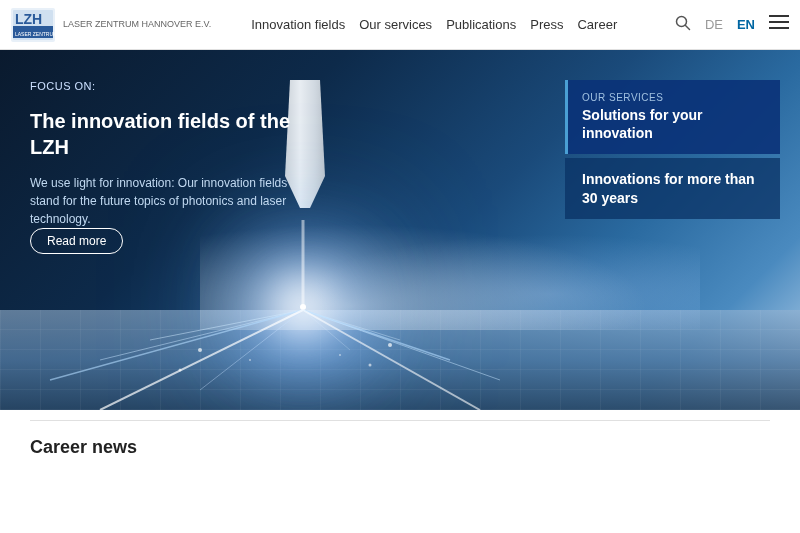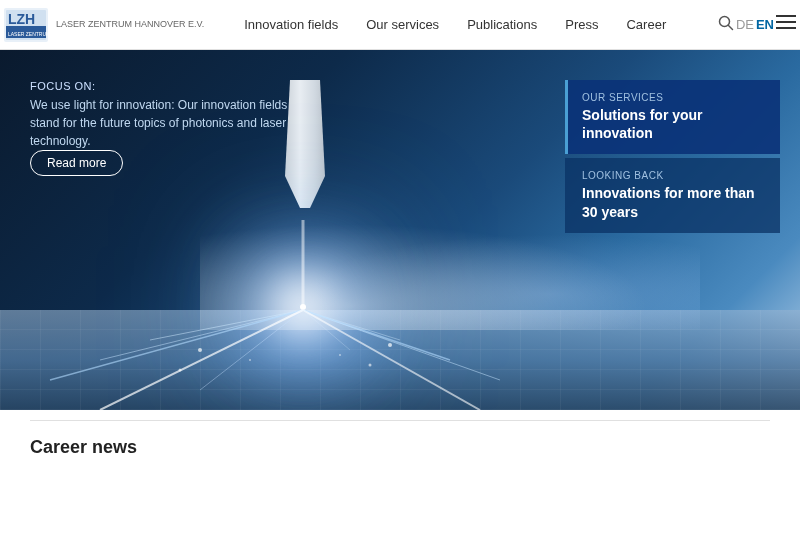--- a/index.html
+++ b/index.html
@@ -2,21 +2,21 @@
 <html><head>
   <meta charset="utf-8">
   <style>
     * { margin: 0; padding: 0; box-sizing: border-box; }
     body { font-family: Arial, sans-serif; background: #fff; width: 800px; height: 533px; overflow: hidden; }
 
     
     .header {
       display: flex;
       align-items: center;
-      padding: 8px 4px;
+      padding: 8px 11px;
       background: #fff;
       border-bottom: 1px solid #e0e0e0;
       height: 50px;
     }
     .logo-area {
       display: flex;
       align-items: center;
       gap: 8px;
       margin-right: 40px;
     }
@@ -25,34 +25,34 @@
       height: 34px;
     }
     .logo-text {
       font-size: 9px;
       color: #666;
       line-height: 1.3;
       text-transform: uppercase;
     }
     .nav {
       display: flex;
-      gap: 28px;
+      gap: 14px;
       flex: 1;
       align-items: center;
     }
     .nav a {
       text-decoration: none;
       color: #333;
       font-size: 13px;
       font-weight: 400;
     }
     .header-right {
       display: flex;
       align-items: center;
-      gap: 2px;
+      gap: 14px;
     }
     .lang-de { color: #999; font-size: 13px; }
     .lang-en { color: #0066a2; font-size: 13px; font-weight: bold; }
     .search-icon-wrapper {
       color: #555;
       font-size: 16px;
       cursor: pointer;
     }
     .menu-icon-wrapper {
       color: #555;
@@ -139,21 +139,21 @@
       top: 30px;
       left: 30px;
       color: #fff;
       max-width: 280px;
     }
     .focus-label {
       font-size: 11px;
       color: #cce0ff;
       text-transform: uppercase;
       letter-spacing: 0.5px;
-      margin-bottom: 4px;
+      margin-bottom: 16px;
     }
     .hero-title {
       font-size: 20px;
       font-weight: bold;
       color: #fff;
       line-height: 1.3;
       margin-bottom: 14px;
     }
     .hero-desc {
       font-size: 12px;
@@ -295,32 +295,32 @@
       <circle cx="180" cy="320" r="1.5" fill="rgba(255,255,255,0.6)"></circle>
       <circle cx="390" cy="295" r="2" fill="rgba(255,255,255,0.7)"></circle>
       <circle cx="370" cy="315" r="1.5" fill="rgba(255,255,255,0.6)"></circle>
       <circle cx="250" cy="310" r="1" fill="rgba(255,255,255,0.5)"></circle>
       <circle cx="340" cy="305" r="1" fill="rgba(255,255,255,0.5)"></circle>
     </svg>
   </div>
 
   <div class="hero-text">
     <div class="focus-label">FOCUS ON:</div>
+    <h1 class="hero-title">The innovation fields of the LZH</h1>
     <p class="hero-desc">We use light for innovation:
 Our innovation fields stand for the future topics of photonics and laser technology.</p>
     <button class="read-more-btn">Read more</button>
   </div>
 
   <div class="hero-panel">
     <div class="panel-item active">
       <div class="panel-label">OUR SERVICES</div>
       <div class="panel-title">Solutions for your innovation</div>
     </div>
     <div class="panel-item">
-      <div class="panel-label">LOOKING BACK</div>
       <div class="panel-title">Innovations for more than 30 years</div>
     </div>
   </div>
 </section>
 
 <div class="divider"></div>
 
 <div class="latest-news">
   <h2 class="latest-news-title">Career news</h2>
 </div>

